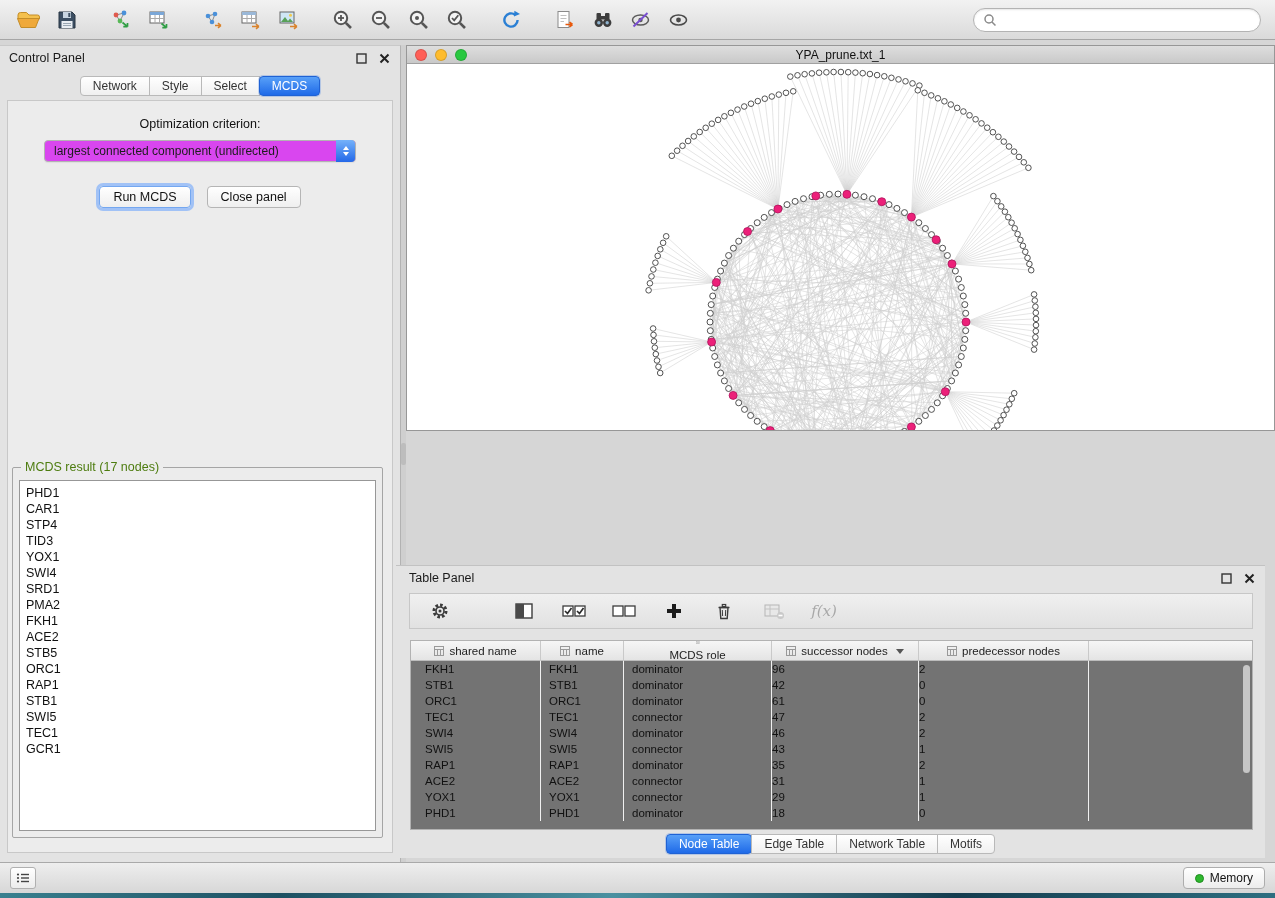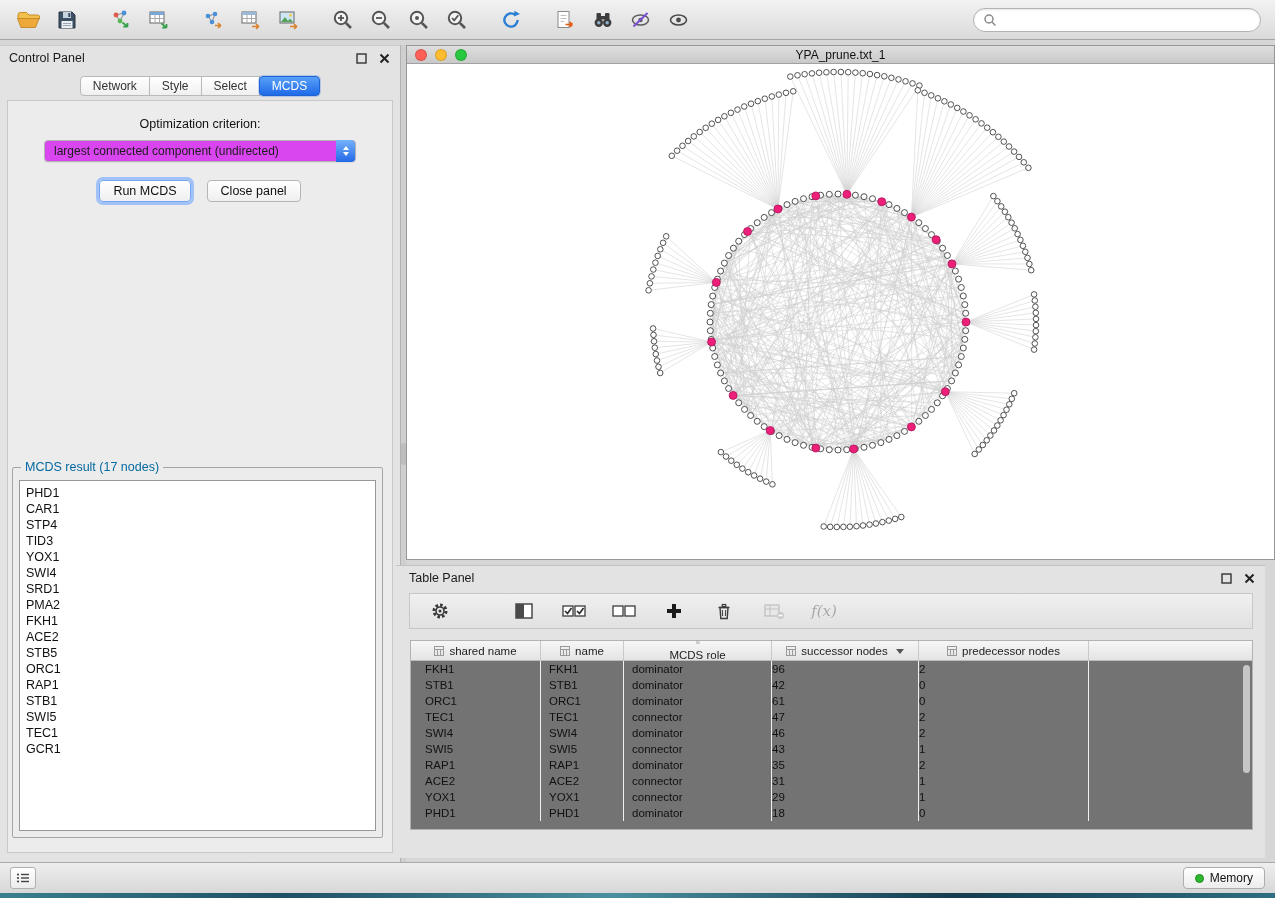--- a/index.html
+++ b/index.html
@@ -41,31 +41,31 @@
   .opt-label{margin-top:16px;text-align:center;font-size:12.5px;color:#111;}
   .select-row{display:flex;justify-content:center;margin-top:9px;}
   .mac-select{width:312px;height:22px;background:#d946ef;border:1px solid #b3b3b3;border-radius:4px;
               display:flex;align-items:center;position:relative;font-size:12px;padding-left:9px;
               box-shadow:0 1px 1px rgba(0,0,0,.06);}
   .mac-select .cap{position:absolute;right:0;top:-1px;bottom:-1px;width:19px;border-radius:0 4px 4px 0;
                    background:linear-gradient(#74b2fa,#2468e8);display:flex;flex-direction:column;
                    align-items:center;justify-content:center;gap:2px;}
   .cap .up{width:0;height:0;border-left:3.5px solid transparent;border-right:3.5px solid transparent;border-bottom:4px solid #fff;}
   .cap .dn{width:0;height:0;border-left:3.5px solid transparent;border-right:3.5px solid transparent;border-top:4px solid #fff;}
-  .btn-row{display:flex;justify-content:center;gap:16px;margin-top:18px;}
+  .btn-row{display:flex;justify-content:center;gap:16px;margin-top:24px;}
   .mac-btn{height:22px;padding:0 13px;font-size:12.5px;color:#111;background:linear-gradient(#ffffff,#efefef);
            border:1px solid #b5b5b5;border-radius:4px;}
   .focus-ring{box-shadow:0 0 0 3px rgba(100,160,255,.55);border-color:#74a7f0;}
   .result-fieldset{position:absolute;left:4px;right:9px;top:366px;height:371px;border:1px solid #a5a5a5;border-radius:2px;}
-  .result-legend{position:absolute;top:-8px;left:8px;background:#ececec;padding:0 4px;font-size:12.5px;color:#0369a1;}
+  .result-legend{position:absolute;top:-8px;left:8px;background:#ececec;padding:0 4px;font-size:12.5px;color:#4d7c0f;}
   .result-list{position:absolute;left:6px;right:6px;top:12px;bottom:6px;background:#fff;border:1px solid #979797;
                overflow:hidden;padding:4px 0 0 6px;font-size:12.5px;line-height:16px;color:#111;}
 
   
-  .net-win{position:absolute;left:406px;top:45px;width:869px;height:515px;background:#fff;
+  .net-win{position:absolute;left:406px;top:45px;width:869px;height:386px;background:#fff;
            border:1px solid #979797;}
   .net-title{height:18px;background:linear-gradient(#dedede,#c9c9c9);border-bottom:1px solid #a1a1a1;
              display:flex;align-items:center;position:relative;}
   .traffic{display:flex;gap:8px;margin-left:8px;z-index:2;}
   .light{width:12px;height:12px;border-radius:50%;border:1px solid rgba(0,0,0,.15);padding:0;}
   .net-title-label{position:absolute;left:0;right:0;text-align:center;font-size:12px;color:#111;}
   .net-canvas{position:absolute;left:0;top:18px;right:0;bottom:0;background:#fff;overflow:hidden;}
 
   
   .table-panel{position:absolute;left:396px;top:565px;width:869px;height:293px;background:#e3e3e3;border-top:1px solid #c2c2c2;}
@@ -1318,20 +1318,26 @@
             <div class="td first" style="width: 130px;">PHD1</div>
             <div class="td" style="width: 83px;">PHD1</div>
             <div class="td" style="width: 148px;">dominator</div>
             <div class="td num" style="width: 147px;">18</div>
             <div class="td num" style="width: 170px;">0</div>
           </div>
         </div>
       <div class="vscroll"></div>
     </div>
 
+    <div class="tp-tabs seg-bar" style="margin-top:0">
+        <div class="seg-tab seg-active">Node Table</div>
+        <div class="seg-tab">Edge Table</div>
+        <div class="seg-tab">Network Table</div>
+        <div class="seg-tab">Motifs</div>
+      </div>
   </div>
 
   <div class="status">
     <button class="list-btn">
       <svg width="14" height="12" viewBox="0 0 14 12">
         <circle cx="2" cy="2.5" r="1.1" fill="#444"></circle>
           <line x1="5" y1="2.5" x2="13" y2="2.5" stroke="#444" stroke-width="1.4"></line>
         <circle cx="2" cy="6" r="1.1" fill="#444"></circle>
           <line x1="5" y1="6" x2="13" y2="6" stroke="#444" stroke-width="1.4"></line>
         <circle cx="2" cy="9.5" r="1.1" fill="#444"></circle>

